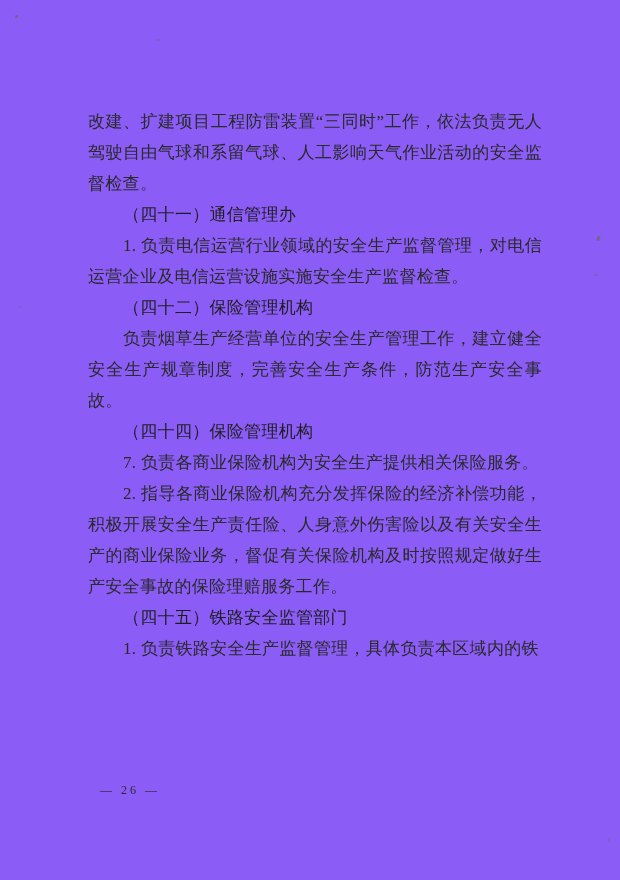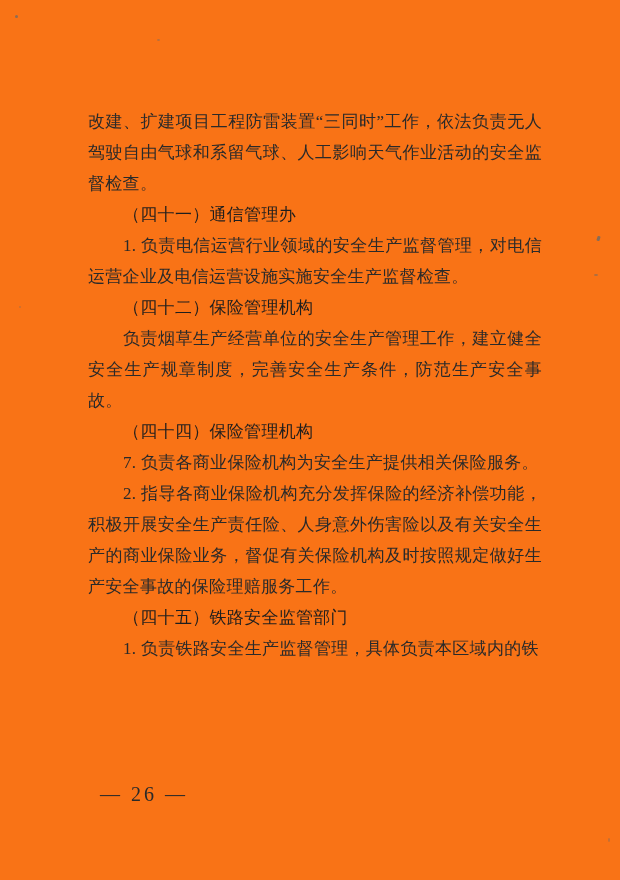--- a/index.html
+++ b/index.html
@@ -4,21 +4,21 @@
 <style>
   html, body {
     margin: 0;
     padding: 0;
     background: #ffffff;
   }
   .page {
     position: relative;
     width: 620px;
     height: 880px;
-    background: #f97316;
+    background: #8b5cf6;
     overflow: hidden;
     font-family: "Liberation Serif", "DejaVu Serif", serif;
     color: #262626;
   }
   .content {
     position: absolute;
     left: 88px;
     top: 106px;
     width: 454px;
   }
@@ -36,21 +36,21 @@
   }
   .para.heading {
     font-weight: 400;
     text-indent: 35px;
     color: #1e1e1e;
   }
   .page-number {
     position: absolute;
     left: 100px;
     top: 783px;
-    font-size: 20px;
+    font-size: 12px;
     letter-spacing: 3px;
     color: #2a2a2a;
   }
   
   .speck {
     position: absolute;
     background: #6a6a6a;
     border-radius: 50%;
   }
   .speck.s1 { left: 15px;  top: 15px;  width: 3px; height: 3px; opacity: .75; }

